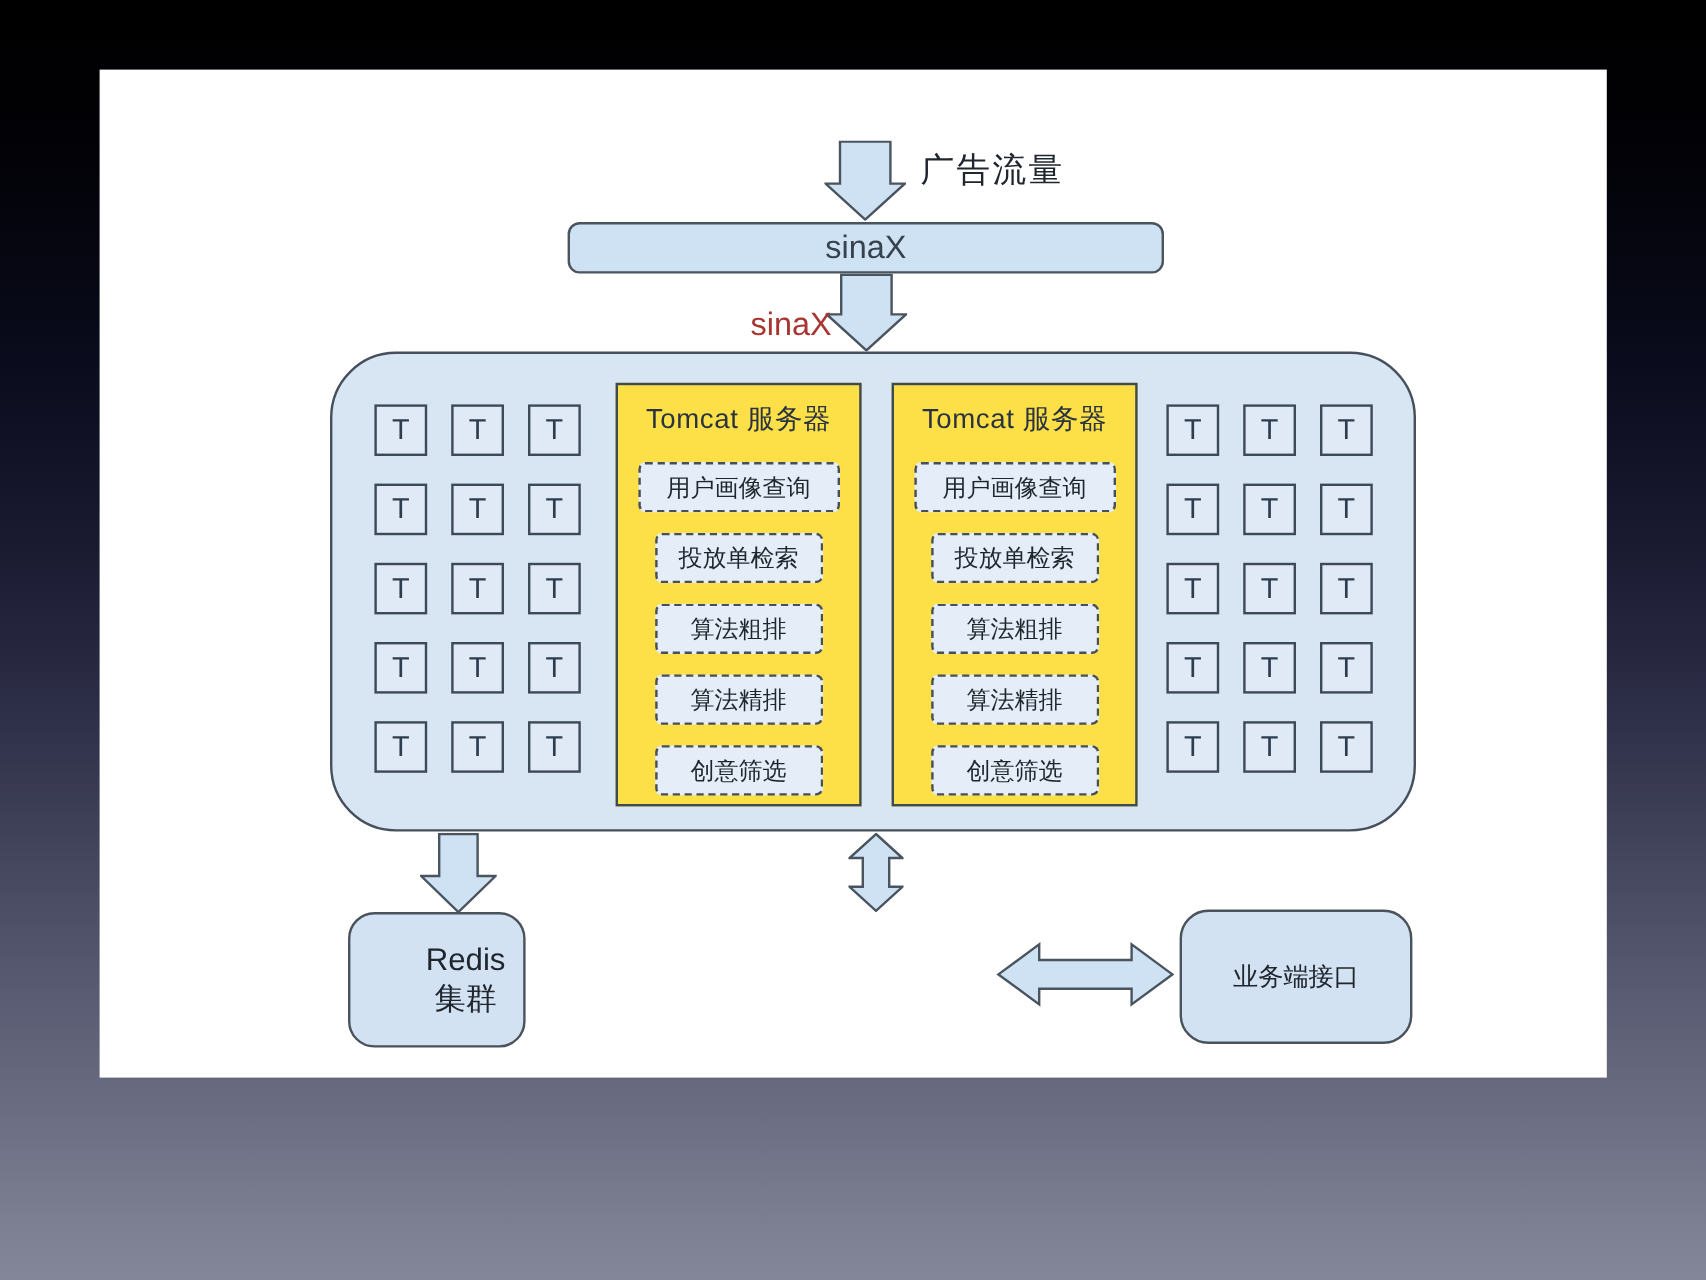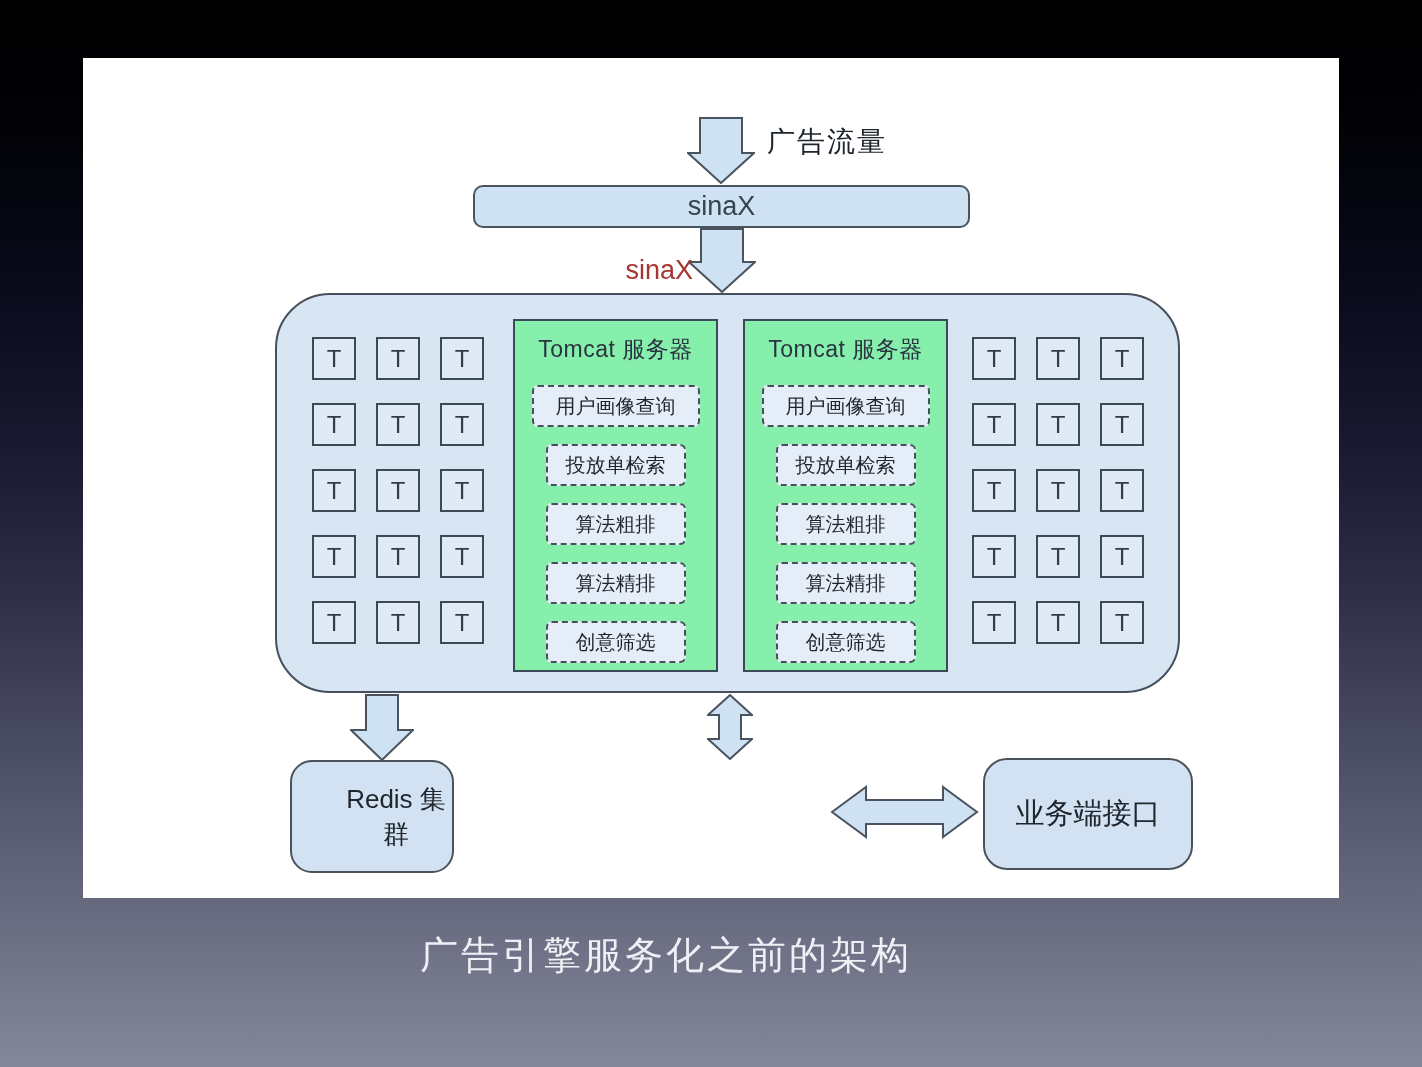--- a/index.html
+++ b/index.html
@@ -28,21 +28,21 @@
   .t-grid-left  { left:229px; top:279px; }
   .t-grid-right { left:889px; top:279px; }
   .tbox {
     background:#e0eaf7; border:2px solid #3c4956;
     display:flex; align-items:center; justify-content:center;
     font-size:24px; color:#2c3d50;
   }
   
   .tomcat {
     width:205px; height:353px; top:261px;
-    background:#86efac; border:2px solid #3c4956;
+    background:#fde047; border:2px solid #3c4956;
     display:flex; flex-direction:column; align-items:center;
   }
   .tomcat-1 { left:430px; }
   .tomcat-2 { left:660px; }
   .tomcat-title { margin-top:13px; font-size:23px; color:#2a3340; letter-spacing:0.5px; }
   .module {
     background:#e4edf8; border:2px dashed #474f58; border-radius:6px;
     display:flex; align-items:center; justify-content:center;
     font-size:20px; color:#1e252d; height:42px;text-align:right;
   }
@@ -57,23 +57,23 @@
   }
   
   .traffic-label { left:684px; top:65px; font-size:28px; color:#20262e; letter-spacing:2px; }
   .red-label { left:520px; top:197px; width:90px; text-align:right; font-size:27px; color:#a93531; }
   
   .bottom-box {
     background:#d3e2f2; border:2px solid #4a525c;
     display:flex; flex-direction:column; align-items:center; justify-content:center;
     color:#20262e; text-align:center;
   }
-  .redis-box    { left:207px; top:702px; width:164px; height:113px; border-radius:22px; font-size:26px;padding-left:48px; }
+  .redis-box    { left:207px; top:702px; width:148px; height:113px; border-radius:22px; font-size:26px;padding-left:48px; }
   .engine-box   { left:555px; top:702px; width:190px; height:112px; border-radius:24px; font-size:26px; line-height:1.35; }
-  .business-box { left:900px; top:700px; width:210px; height:112px; border-radius:24px; font-size:29px; }
+  .business-box { left:900px; top:700px; width:194px; height:112px; border-radius:24px; font-size:21px; }
   
   .caption {
     left:0; top:930px; width:1332px; text-align:center;
     font-size:38px; font-weight:300; color:#eef0f5; letter-spacing:3px;
   }
   svg { display:block; }
 </style>
 </head>
 <body>
 
@@ -165,14 +165,13 @@
     <svg class="abs" style="left:747px; top:725px;" width="149" height="58" viewBox="0 0 149 58">
       <polygon points="2,29 36,4 36,17 113,17 113,4 147,29 113,54 113,41 36,41 36,54" fill="#cfe2f3" stroke="#49545f" stroke-width="2"></polygon>
     </svg>
 
     <div class="abs bottom-box business-box">
       <span>业务端接口</span>
     </div>
 
   </div>
 
-  <div class="abs caption">广告引擎服务化之前的架构</div>
 </div>
 
 </body></html>

